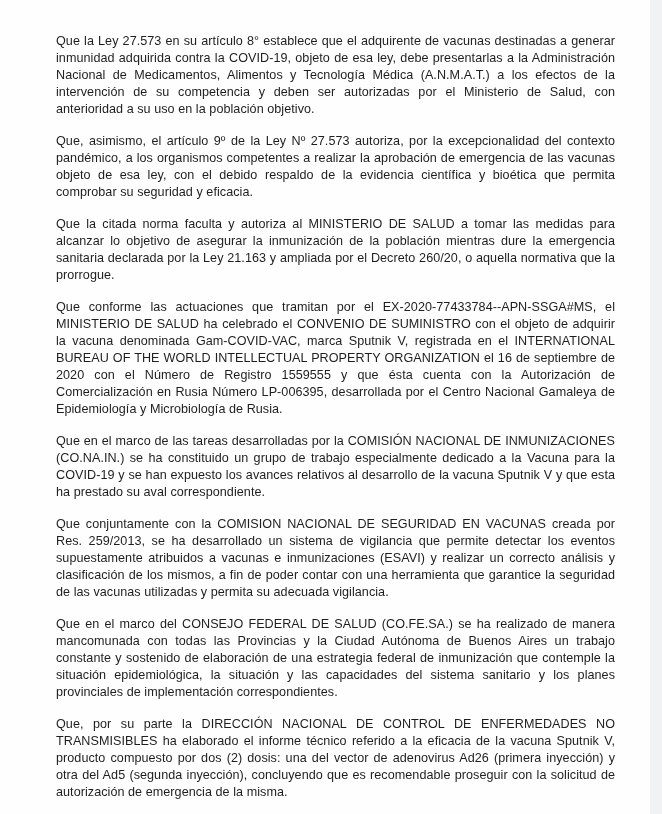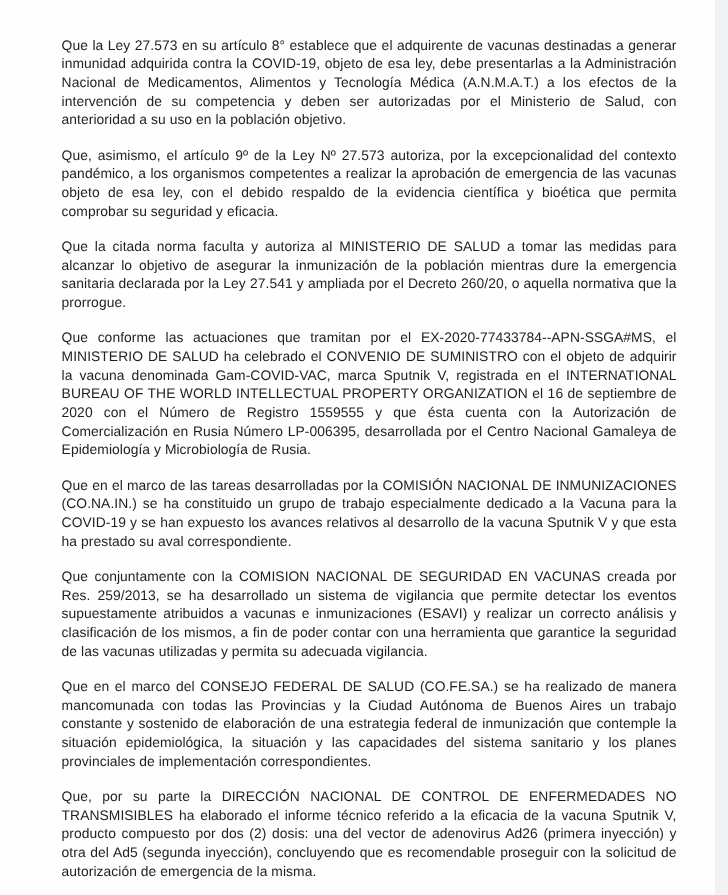--- a/index.html
+++ b/index.html
@@ -40,21 +40,21 @@
     letter-spacing: 0.05px;
   }
 </style>
 </head>
 <body>
 
 <div class="page">
   <div class="content">
     <p>Que la Ley 27.573 en su artículo 8° establece que el adquirente de vacunas destinadas a generar inmunidad adquirida contra la COVID-19, objeto de esa ley, debe presentarlas a la Administración Nacional de Medicamentos, Alimentos y Tecnología Médica (A.N.M.A.T.) a los efectos de la intervención de su competencia y deben ser autorizadas por el Ministerio de Salud, con anterioridad a su uso en la población objetivo.</p>
     <p>Que, asimismo, el artículo 9º de la Ley Nº 27.573 autoriza, por la excepcionalidad del contexto pandémico, a los organismos competentes a realizar la aprobación de emergencia de las vacunas objeto de esa ley, con el debido respaldo de la evidencia científica y bioética que permita comprobar su seguridad y eficacia.</p>
-    <p>Que la citada norma faculta y autoriza al MINISTERIO DE SALUD a tomar las medidas para alcanzar lo objetivo de asegurar la inmunización de la población mientras dure la emergencia sanitaria declarada por la Ley 27.541 y ampliada por el Decreto 260/20, o aquella normativa que la prorrogue.</p>
+    <p>Que la citada norma faculta y autoriza al MINISTERIO DE SALUD a tomar las medidas para alcanzar lo objetivo de asegurar la inmunización de la población mientras dure la emergencia sanitaria declarada por la Ley 21.163 y ampliada por el Decreto 260/20, o aquella normativa que la prorrogue.</p>
     <p>Que conforme las actuaciones que tramitan por el EX-2020-77433784--APN-SSGA#MS, el MINISTERIO DE SALUD ha celebrado el CONVENIO DE SUMINISTRO con el objeto de adquirir la vacuna denominada Gam-COVID-VAC, marca Sputnik V, registrada en el INTERNATIONAL BUREAU OF THE WORLD INTELLECTUAL PROPERTY ORGANIZATION el 16 de septiembre de 2020 con el Número de Registro 1559555 y que ésta cuenta con la Autorización de Comercialización en Rusia Número LP-006395, desarrollada por el Centro Nacional Gamaleya de Epidemiología y Microbiología de Rusia.</p>
     <p>Que en el marco de las tareas desarrolladas por la COMISIÓN NACIONAL DE INMUNIZACIONES (CO.NA.IN.) se ha constituido un grupo de trabajo especialmente dedicado a la Vacuna para la COVID-19 y se han expuesto los avances relativos al desarrollo de la vacuna Sputnik V y que esta ha prestado su aval correspondiente.</p>
     <p>Que conjuntamente con la COMISION NACIONAL DE SEGURIDAD EN VACUNAS creada por Res. 259/2013, se ha desarrollado un sistema de vigilancia que permite detectar los eventos supuestamente atribuidos a vacunas e inmunizaciones (ESAVI) y realizar un correcto análisis y clasificación de los mismos, a fin de poder contar con una herramienta que garantice la seguridad de las vacunas utilizadas y permita su adecuada vigilancia.</p>
     <p>Que en el marco del CONSEJO FEDERAL DE SALUD (CO.FE.SA.) se ha realizado de manera mancomunada con todas las Provincias y la Ciudad Autónoma de Buenos Aires un trabajo constante y sostenido de elaboración de una estrategia federal de inmunización que contemple la situación epidemiológica, la situación y las capacidades del sistema sanitario y los planes provinciales de implementación correspondientes.</p>
     <p>Que, por su parte la DIRECCIÓN NACIONAL DE CONTROL DE ENFERMEDADES NO TRANSMISIBLES ha elaborado el informe técnico referido a la eficacia de la vacuna Sputnik V, producto compuesto por dos (2) dosis: una del vector de adenovirus Ad26 (primera inyección) y otra del Ad5 (segunda inyección), concluyendo que es recomendable proseguir con la solicitud de autorización de emergencia de la misma.</p>
 
   </div>
 </div>
 <div class="edge"></div>
 

